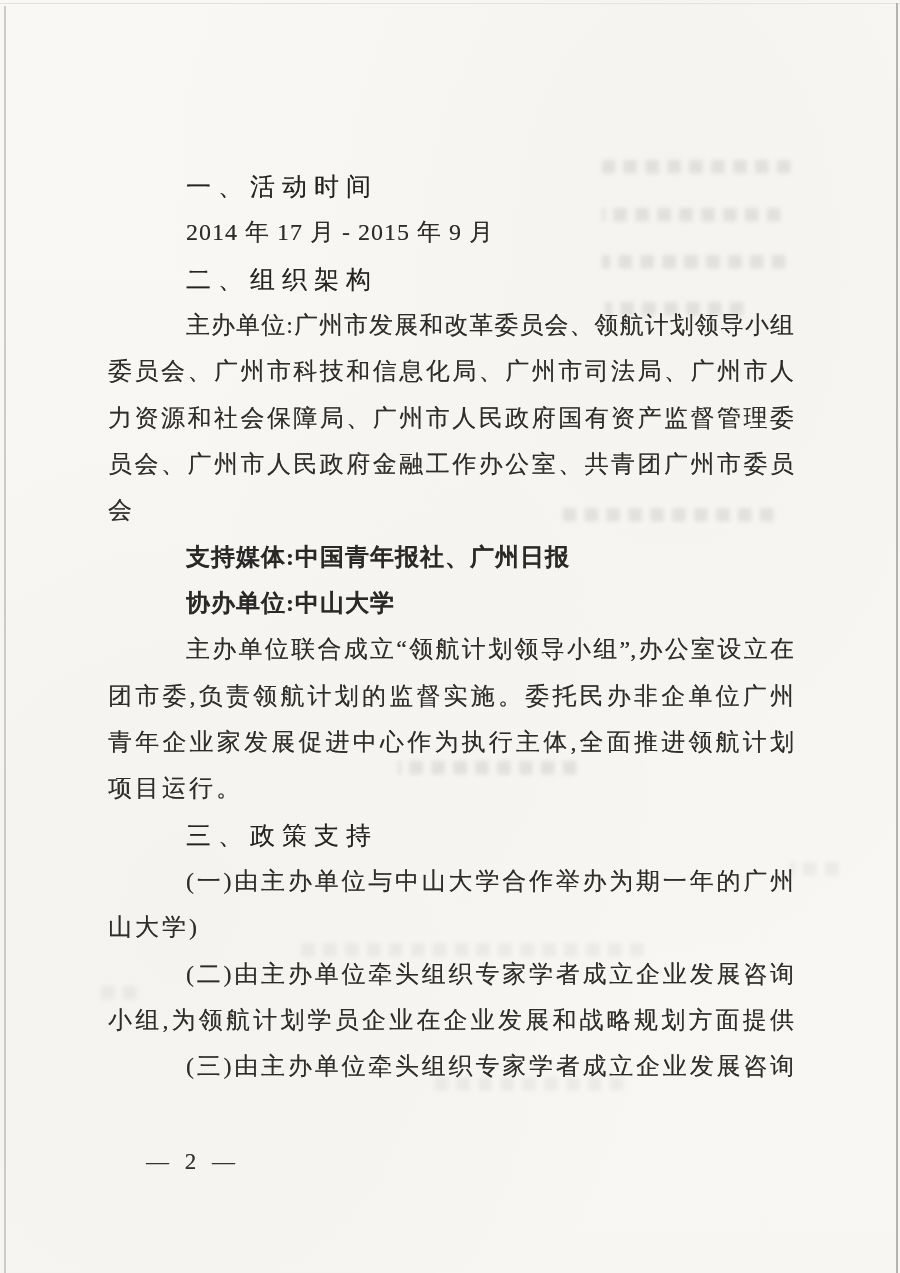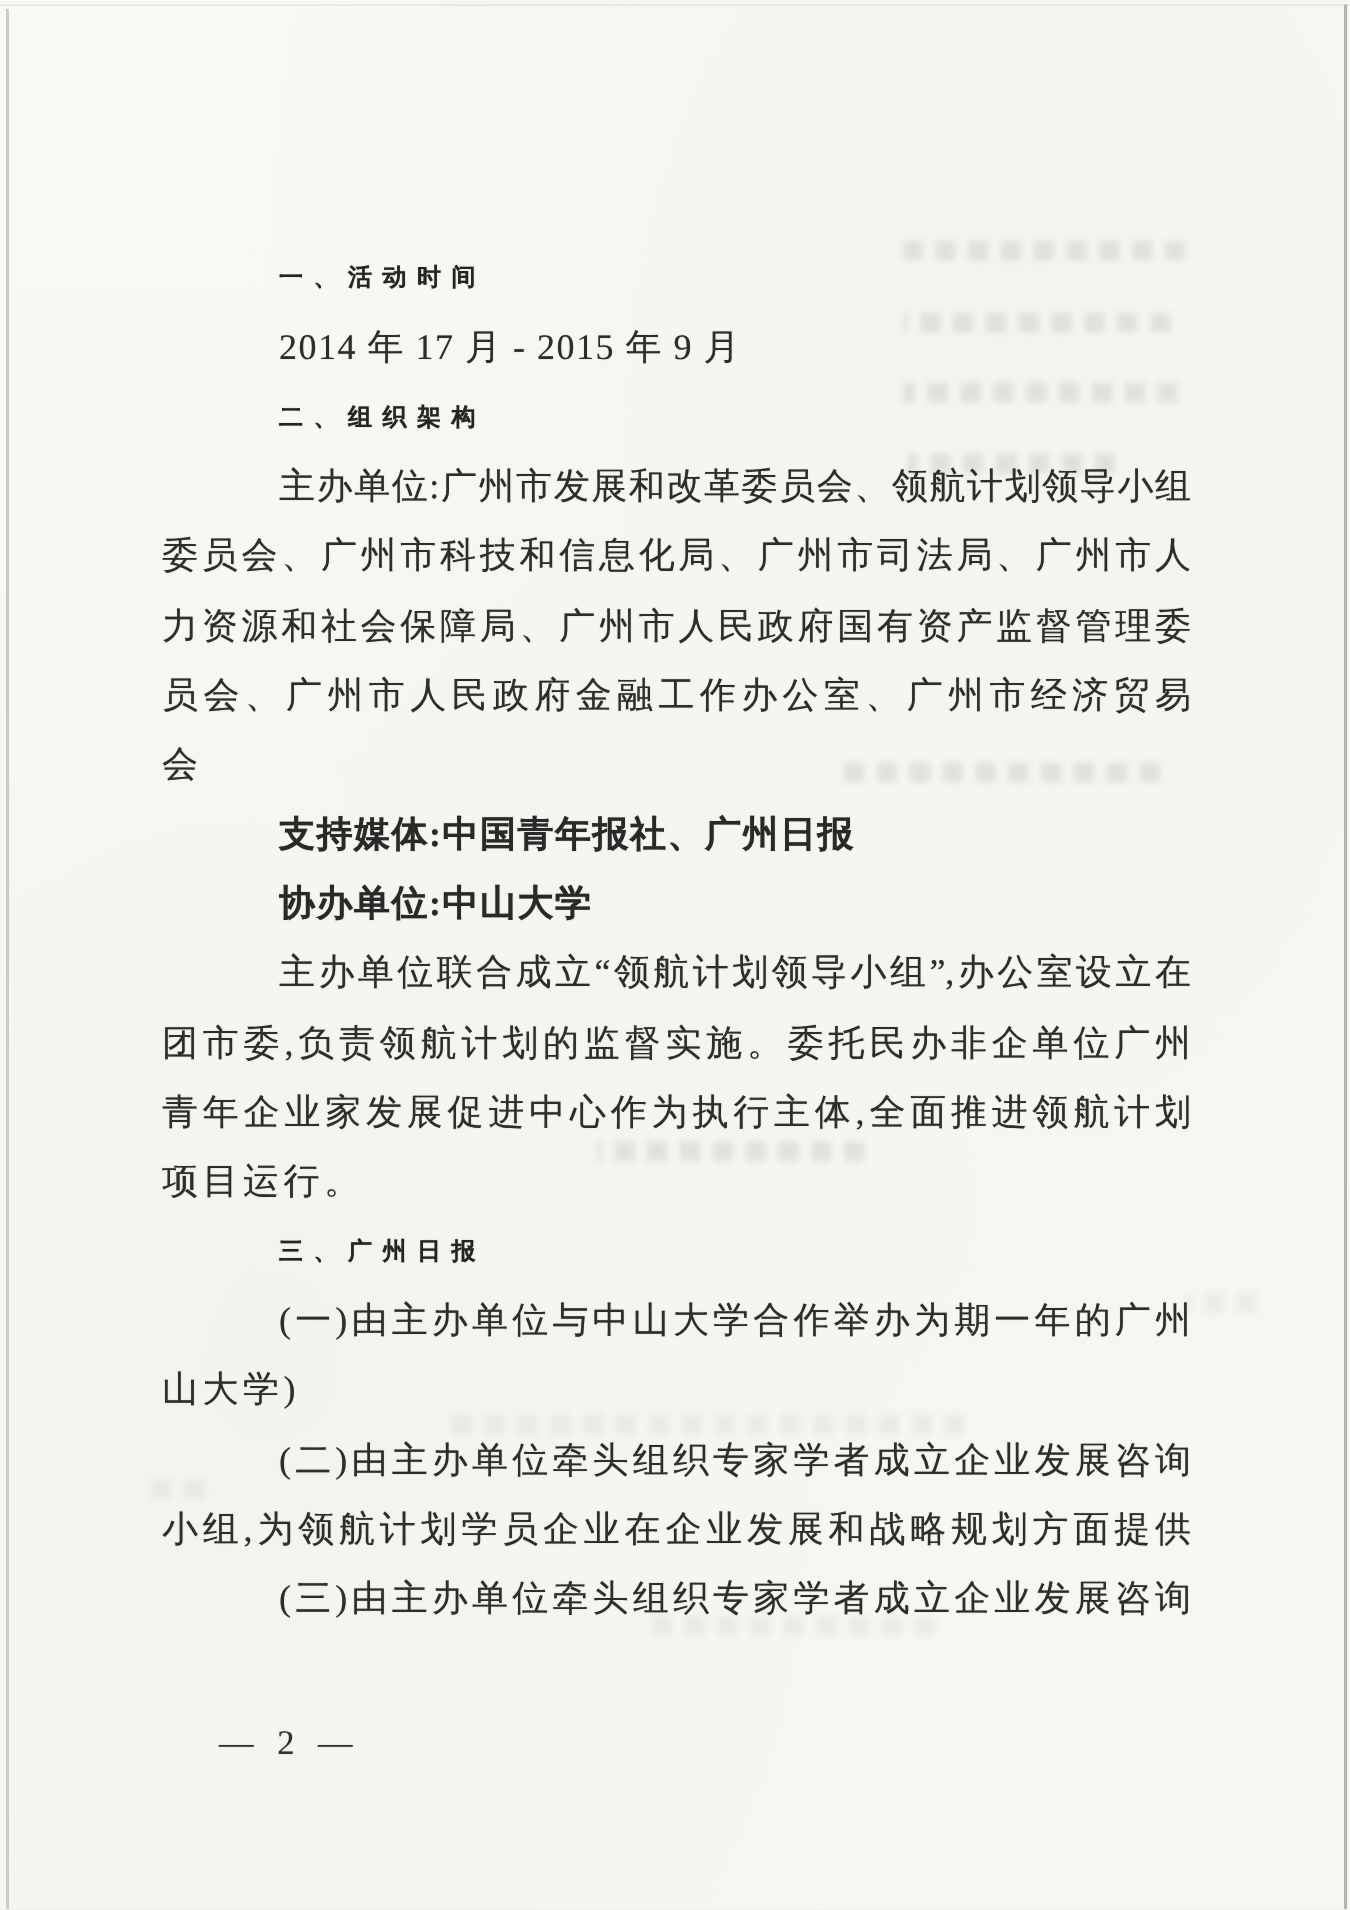--- a/index.html
+++ b/index.html
@@ -27,21 +27,21 @@
     text-shadow:0 0 0.6px rgba(46,45,43,0.55);
   }
   .ln.fill{
     letter-spacing:0;white-space:normal;
     text-align:justify;text-align-last:justify;
     text-justify:inter-character;
   }
   .ln.ind{text-indent:78px;}
   .ln.hd{
     font-family:"Liberation Sans","DejaVu Sans",sans-serif;
-    font-weight:700;font-size:16px;letter-spacing:7px;color:#252420;
+    font-weight:400;font-size:25px;letter-spacing:7px;color:#252420;
   }
   .ln.lb{font-weight:700;letter-spacing:1px;color:#2a2927;}
   .ln.dt{letter-spacing:1px;}
   .pagenum{
     position:absolute;left:146px;top:1149px;
     font-size:23px;letter-spacing:5px;color:#33322f;
     text-shadow:0 0 0.6px rgba(46,45,43,0.5);
   }
   
   .bleed{
@@ -74,29 +74,29 @@
   <div class="bleed faint" style="left:790px;top:851px;width:50px;">■■■■■■■■■■■■■■■■</div>
   <div class="bleed faint" style="left:96px;top:975px;width:42px;">■■■■■■■■■■■■■■■■</div>
 
   <div class="textblock">
     <div class="ln hd ind">一、活动时间</div>
     <div class="ln dt ind">2014 年 17 月 - 2015 年 9 月</div>
     <div class="ln hd ind">二、组织架构</div>
     <div class="ln fill ind">主办单位:广州市发展和改革委员会、领航计划领导小组</div>
     <div class="ln fill">委员会、广州市科技和信息化局、广州市司法局、广州市人</div>
     <div class="ln fill">力资源和社会保障局、广州市人民政府国有资产监督管理委</div>
-    <div class="ln fill">员会、广州市人民政府金融工作办公室、广州市经济贸易</div>
+    <div class="ln fill">员会、广州市人民政府金融工作办公室、共青团广州市委员</div>
     <div class="ln">会</div>
     <div class="ln lb ind">支持媒体:中国青年报社、广州日报</div>
     <div class="ln lb ind">协办单位:中山大学</div>
     <div class="ln fill ind">主办单位联合成立“领航计划领导小组”,办公室设立在</div>
     <div class="ln fill">团市委,负责领航计划的监督实施。委托民办非企单位广州</div>
     <div class="ln fill">青年企业家发展促进中心作为执行主体,全面推进领航计划</div>
     <div class="ln">项目运行。</div>
-    <div class="ln hd ind">三、广州日报</div>
+    <div class="ln hd ind">三、政策支持</div>
     <div class="ln fill ind">(一)由主办单位与中山大学合作举办为期一年的广州</div>
     <div class="ln">山大学)</div>
     <div class="ln fill ind">(二)由主办单位牵头组织专家学者成立企业发展咨询</div>
     <div class="ln fill">小组,为领航计划学员企业在企业发展和战略规划方面提供</div>
     <div class="ln fill ind">(三)由主办单位牵头组织专家学者成立企业发展咨询</div>
   </div>
 
   <div class="pagenum">— 2 —</div>
 
 </div>

